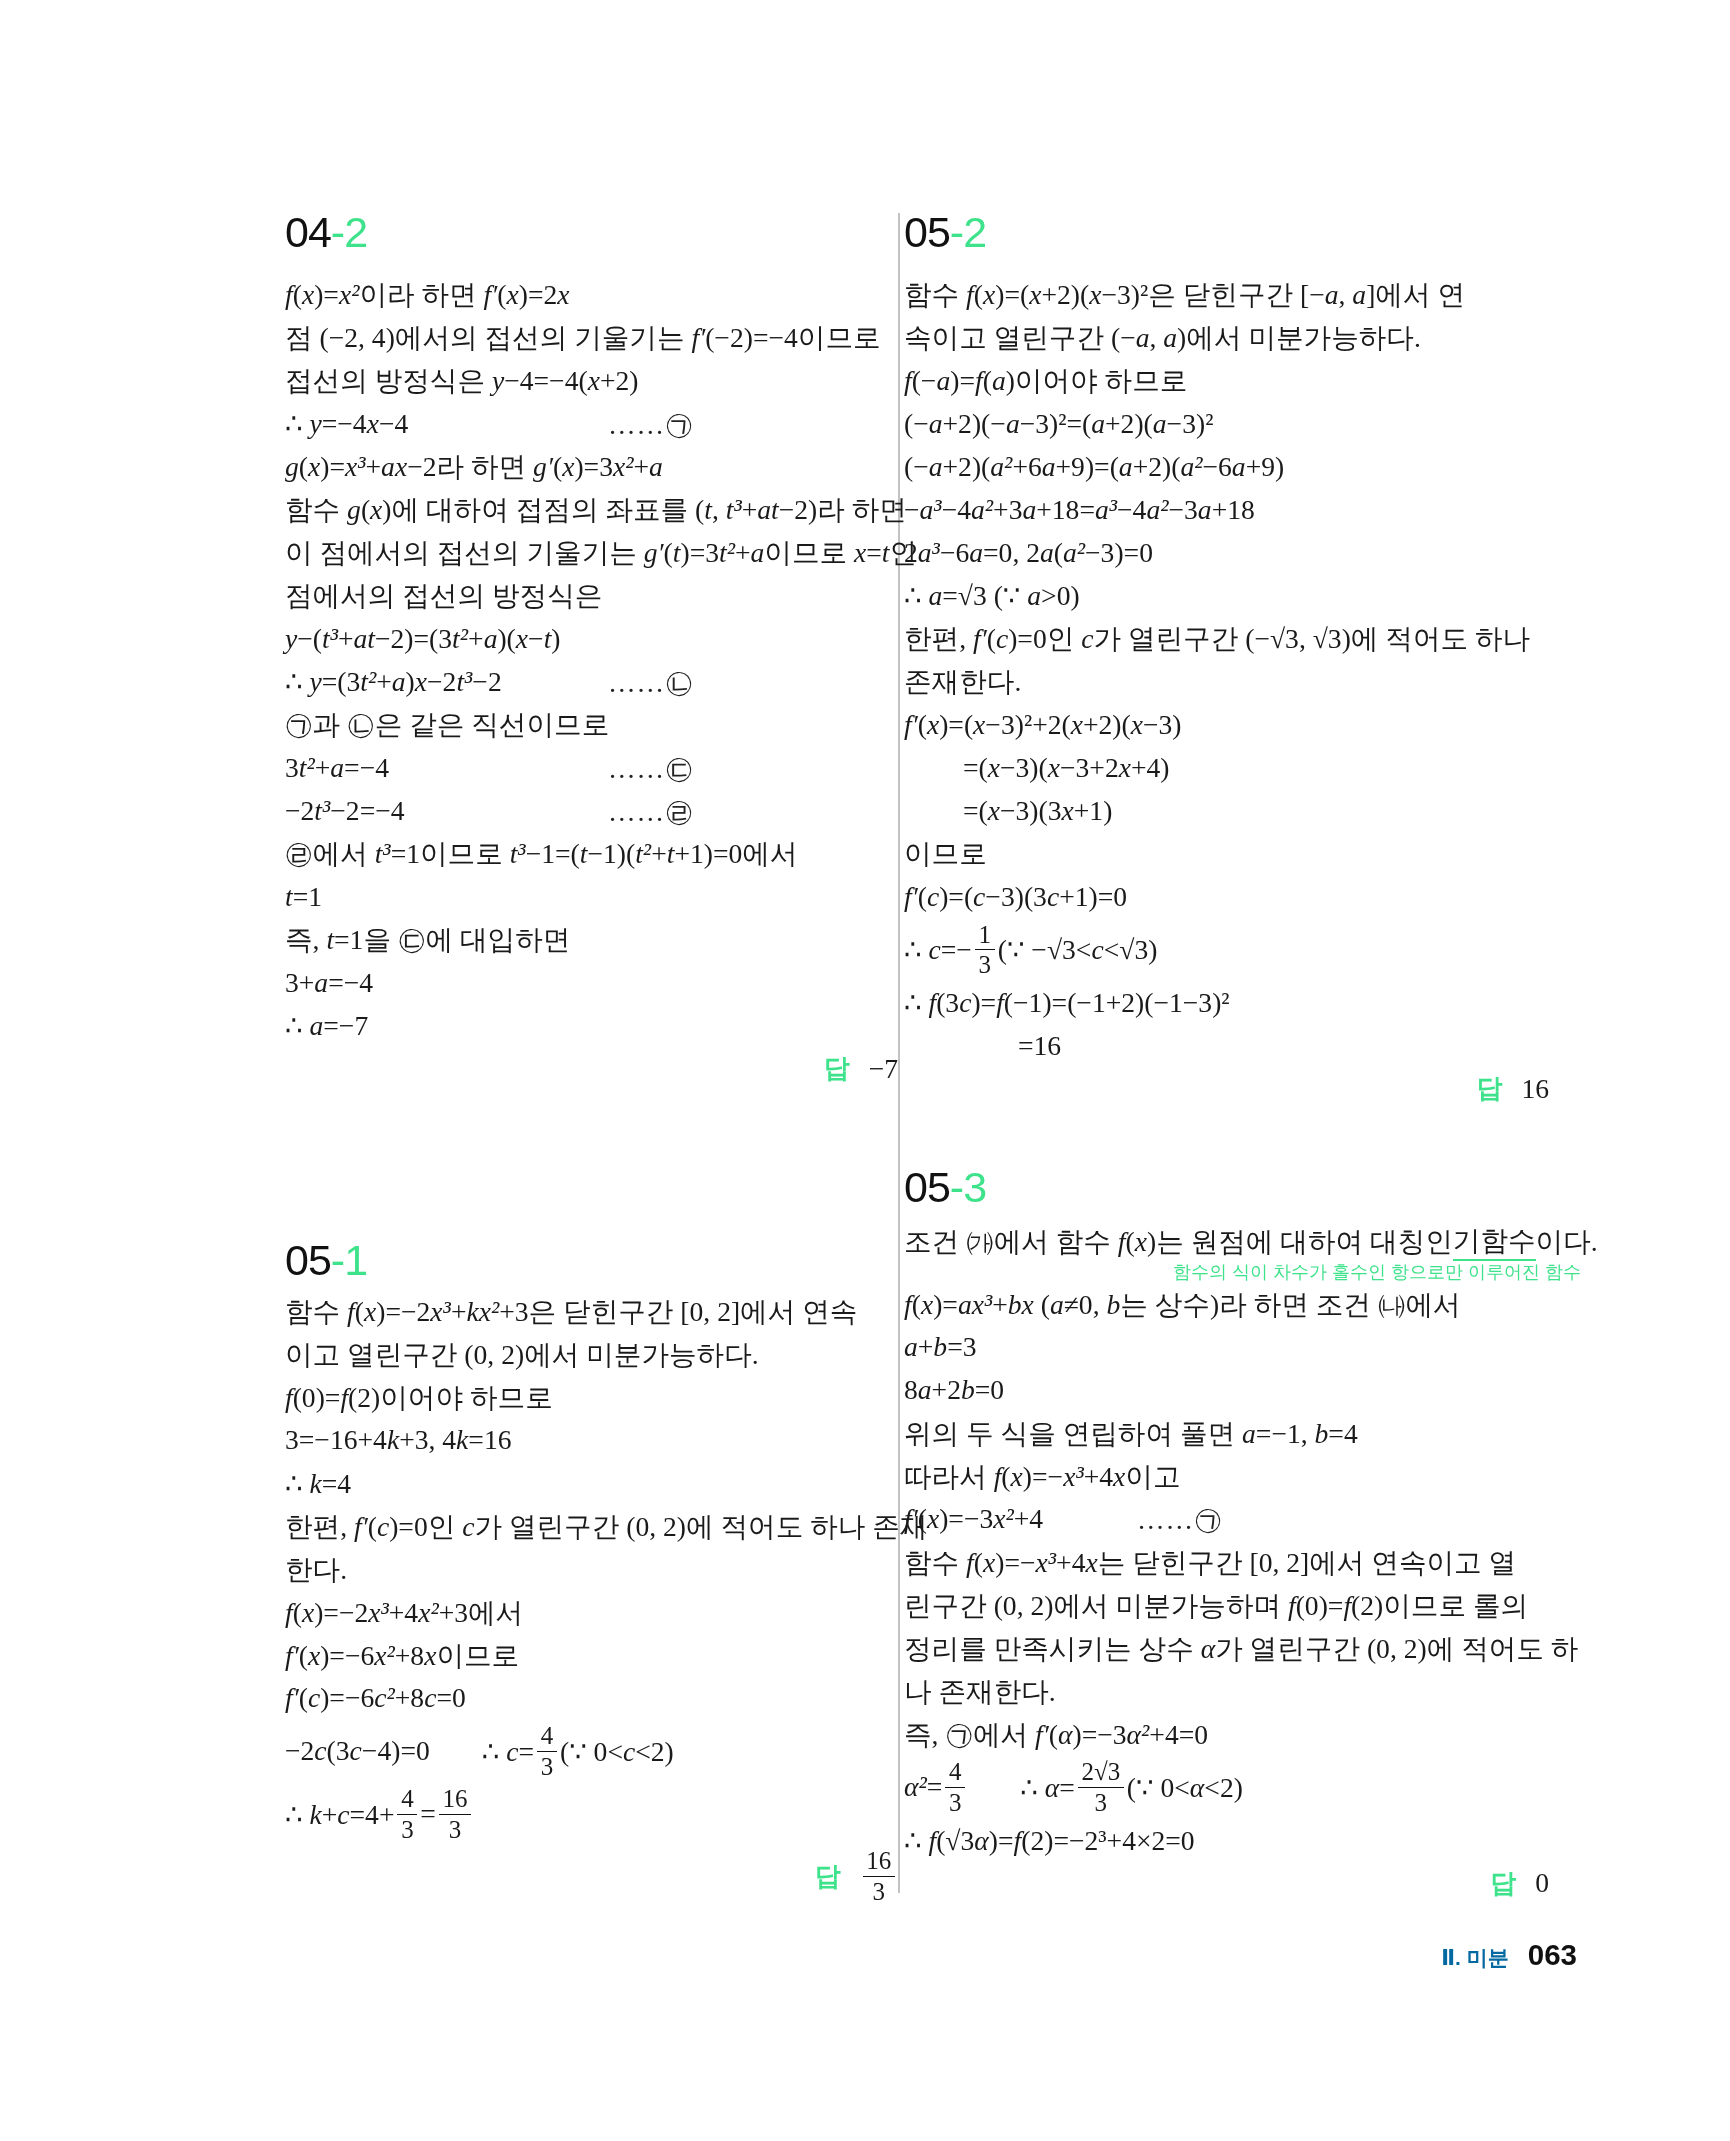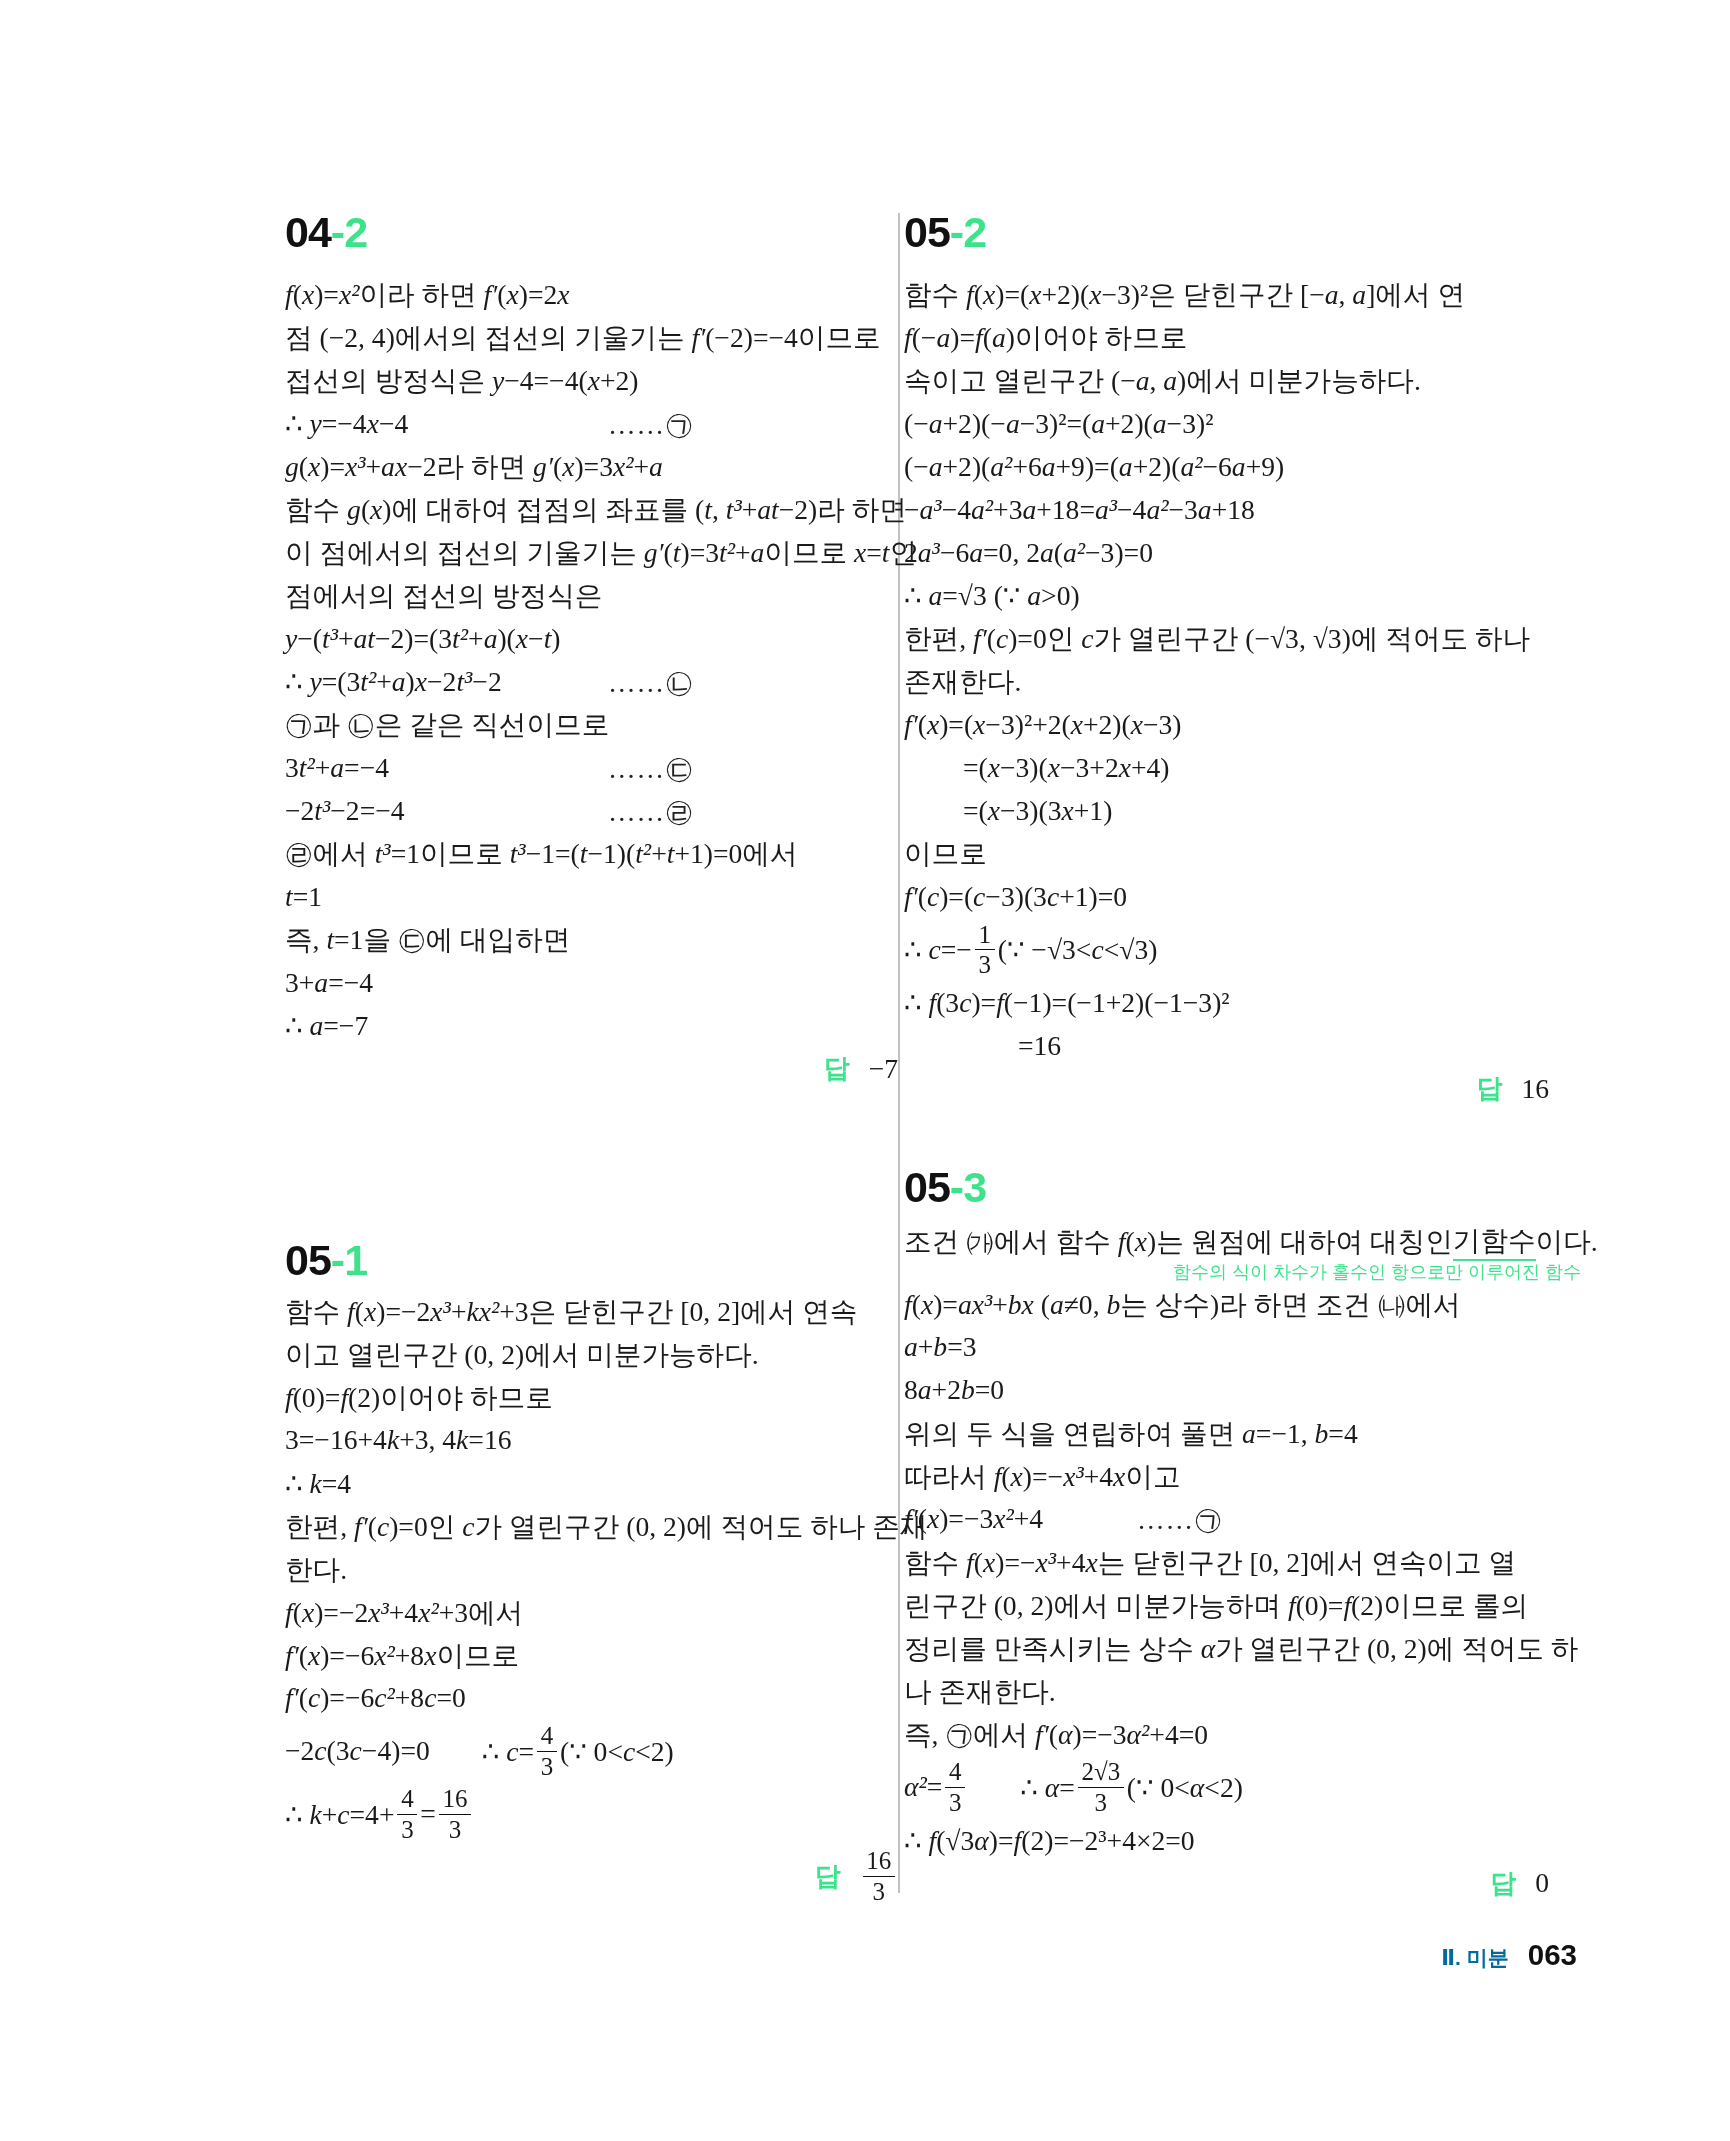--- a/index.html
+++ b/index.html
@@ -28,21 +28,21 @@
   .col-left{left:285px;width:613px;}
   .col-right{left:904px;width:645px;}
   #sec0{top:207px;}
   #sec1{top:1235px;}
   #sec2{top:207px;}
   #sec3{top:1162px;}
 
   .heading{
     margin:0;
     font-family:"Liberation Sans","DejaVu Sans",sans-serif;
-    font-weight:700;
+    font-weight:400;
     font-size:43px;
     line-height:51px;
     letter-spacing:-1px;
     color:#111;
   }
   .heading .h-suf{color:var(--accent);}
   #sec0 .lines{margin-top:15px;}
   #sec1 .lines{margin-top:3.8px;}
   #sec2 .lines{margin-top:15px;}
   #sec3 .lines{margin-top:8.6px;}
@@ -264,24 +264,24 @@
       </div>
   </div>
 
   <div class="section col-right" id="sec2">
     <h2 class="heading"><span class="h-num">05</span><span class="h-suf">-2</span></h2>
     <div class="lines">
         <div class="line">
           <span>함수 <i>f</i>(<i>x</i>)=(<i>x</i>+2)(<i>x</i>−3)²은 닫힌구간 [−<i>a</i>, <i>a</i>]에서 연</span>
         </div>
         <div class="line">
+          <span>속이고 열린구간 (−<i>a</i>, <i>a</i>)에서 미분가능하다.</span>
+        </div>
+        <div class="line">
           <span><i>f</i>(−<i>a</i>)=<i>f</i>(<i>a</i>)이어야 하므로</span>
-        </div>
-        <div class="line">
-          <span>속이고 열린구간 (−<i>a</i>, <i>a</i>)에서 미분가능하다.</span>
         </div>
         <div class="line">
           <span>(−<i>a</i>+2)(−<i>a</i>−3)²=(<i>a</i>+2)(<i>a</i>−3)²</span>
         </div>
         <div class="line">
           <span>(−<i>a</i>+2)(<i>a²</i>+6<i>a</i>+9)=(<i>a</i>+2)(<i>a²</i>−6<i>a</i>+9)</span>
         </div>
         <div class="line">
           <span>−<i>a³</i>−4<i>a²</i>+3<i>a</i>+18=<i>a³</i>−4<i>a²</i>−3<i>a</i>+18</span>
         </div>

